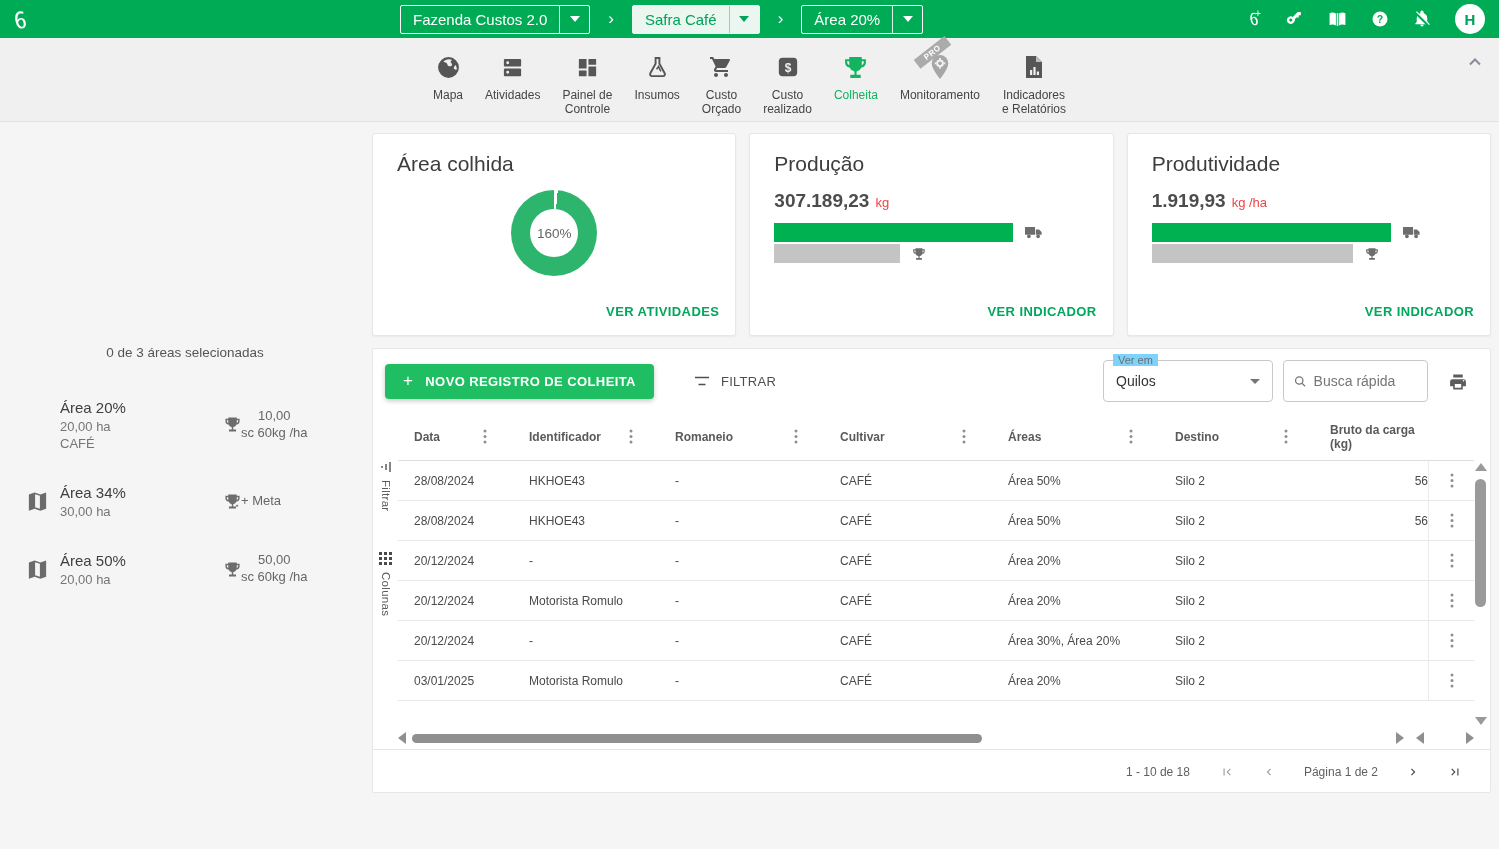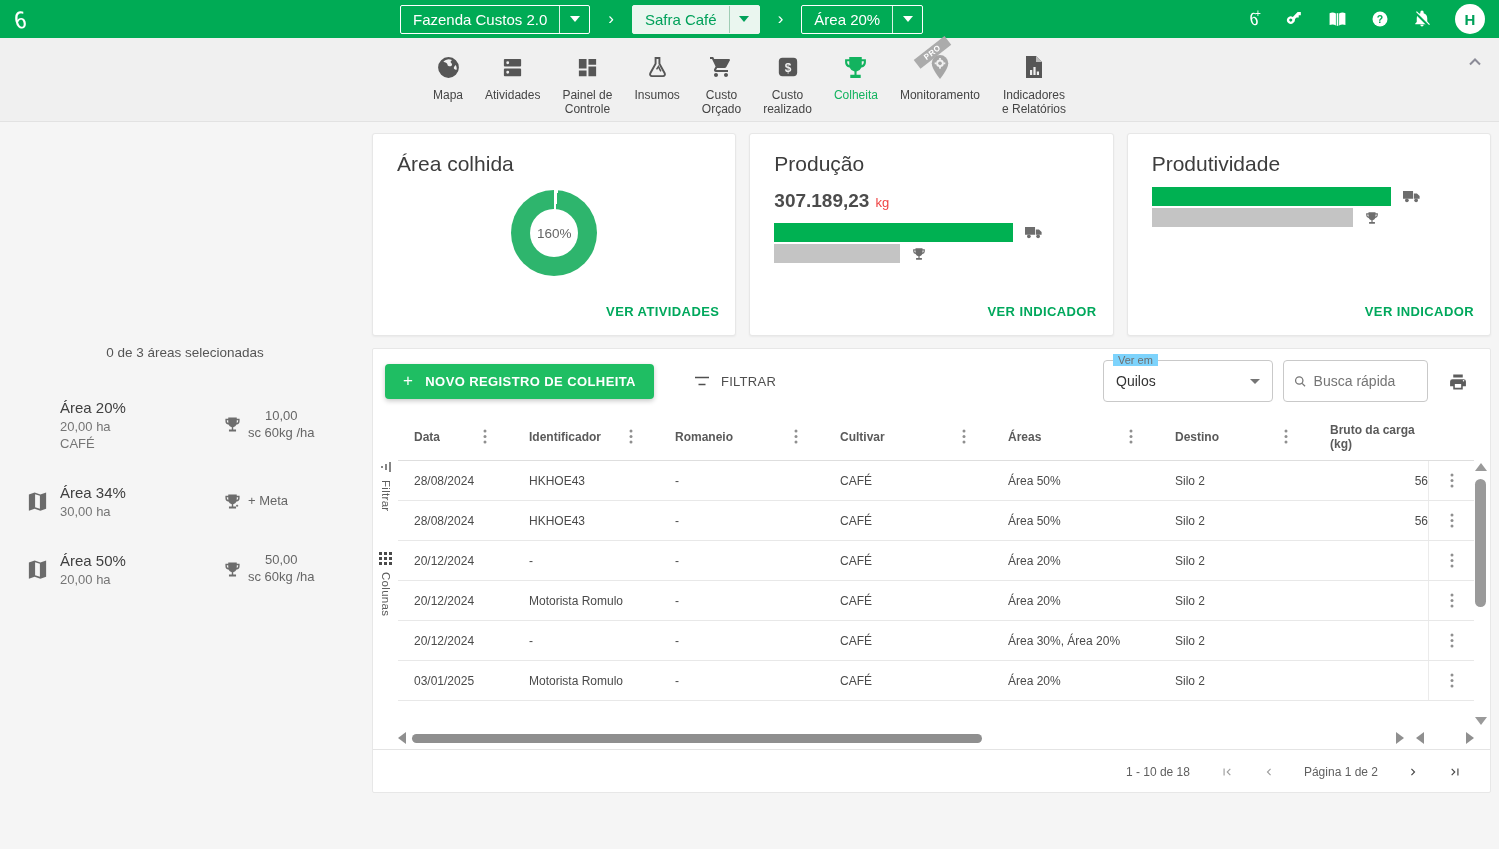--- a/index.html
+++ b/index.html
@@ -36,21 +36,21 @@
   .content { display:flex; align-items:center; }
 
   
   .sidebar { width:370px; padding-top:8px; flex:none; }
   .sb-header { text-align:center; font-size:13.5px; color:#555; padding:8px 0 6px; }
   .area-item { display:flex; align-items:center; padding:0 18px 0 14px; margin-top:33px; cursor:pointer; }
   .map-slot { width:46px; display:flex; justify-content:center; color:#6b6b6b; flex:none; }
   .area-text { flex:1; }
   .area-name { font-size:15px; color:#3f3f3f; }
   .area-sub { font-size:13px; color:#757575; margin-top:2px; }
-  .goal { width:128px; flex:none; display:flex; align-items:center; gap:7px; color:#6d6d6d; }
+  .goal { width:128px; flex:none; display:flex; align-items:center; color:#6d6d6d; }
   .goal-text { font-size:13px; color:#666; line-height:1.3; }
   .goal-text .gv { display:block; text-align:center; }
 
   
   .main { flex:1; padding:11px 8px 0 2px; }
   .cards { display:flex; gap:13px; }
   .card { flex:1; height:203px; background:#fff; border:1px solid #e7e7e7; border-radius:3px; padding:18px 24px; position:relative; box-shadow:0 1px 2px rgba(0,0,0,.05); }
   .card-title { font-size:21px; color:#3d3d3d; font-weight:400; }
   .card-link { position:absolute; right:16px; bottom:16px; color:#00a85c; font-size:13px; font-weight:bold; letter-spacing:.4px; cursor:pointer; }
   .donut-wrap { display:flex; justify-content:center; margin-top:14px; }
@@ -396,20 +396,24 @@
                     <path d="M6 2h12v2h4v3a5 5 0 0 1-4.3 5A6.6 6.6 0 0 1 13 15.9V19h4v3H7v-3h4v-3.1a6.6 6.6 0 0 1-4.7-3.9A5 5 0 0 1 2 7V4h4V2zm-2 4v1a3 3 0 0 0 2 2.8V6H4zm16 0h-2v3.8A3 3 0 0 0 20 7V6z"></path>
                   </svg>
               </span>
             </div>
           </div>
           <span class="card-link">VER INDICADOR</span>
         </section>
 
         <section class="card">
           <h2 class="card-title">Produtividade</h2>
+          <div class="metric-row">
+            <span class="metric-value">1.919,93</span>
+            <span class="metric-unit">kg /ha</span>
+          </div>
           <div class="bars">
             <div class="bar-row">
               <div class="bar green" style="width: 76%;"></div>
               <span class="bar-icon">
                 <svg width="17" height="13" viewBox="0 0 22 16" fill="#6d6d6d">
                     <path d="M0 1h13v10H0zM14 4h4l3.5 3.5V11H14z"></path>
                     <circle cx="5" cy="13" r="2.4"></circle>
                     <circle cx="17" cy="13" r="2.4"></circle>
                   </svg>
               </span>

